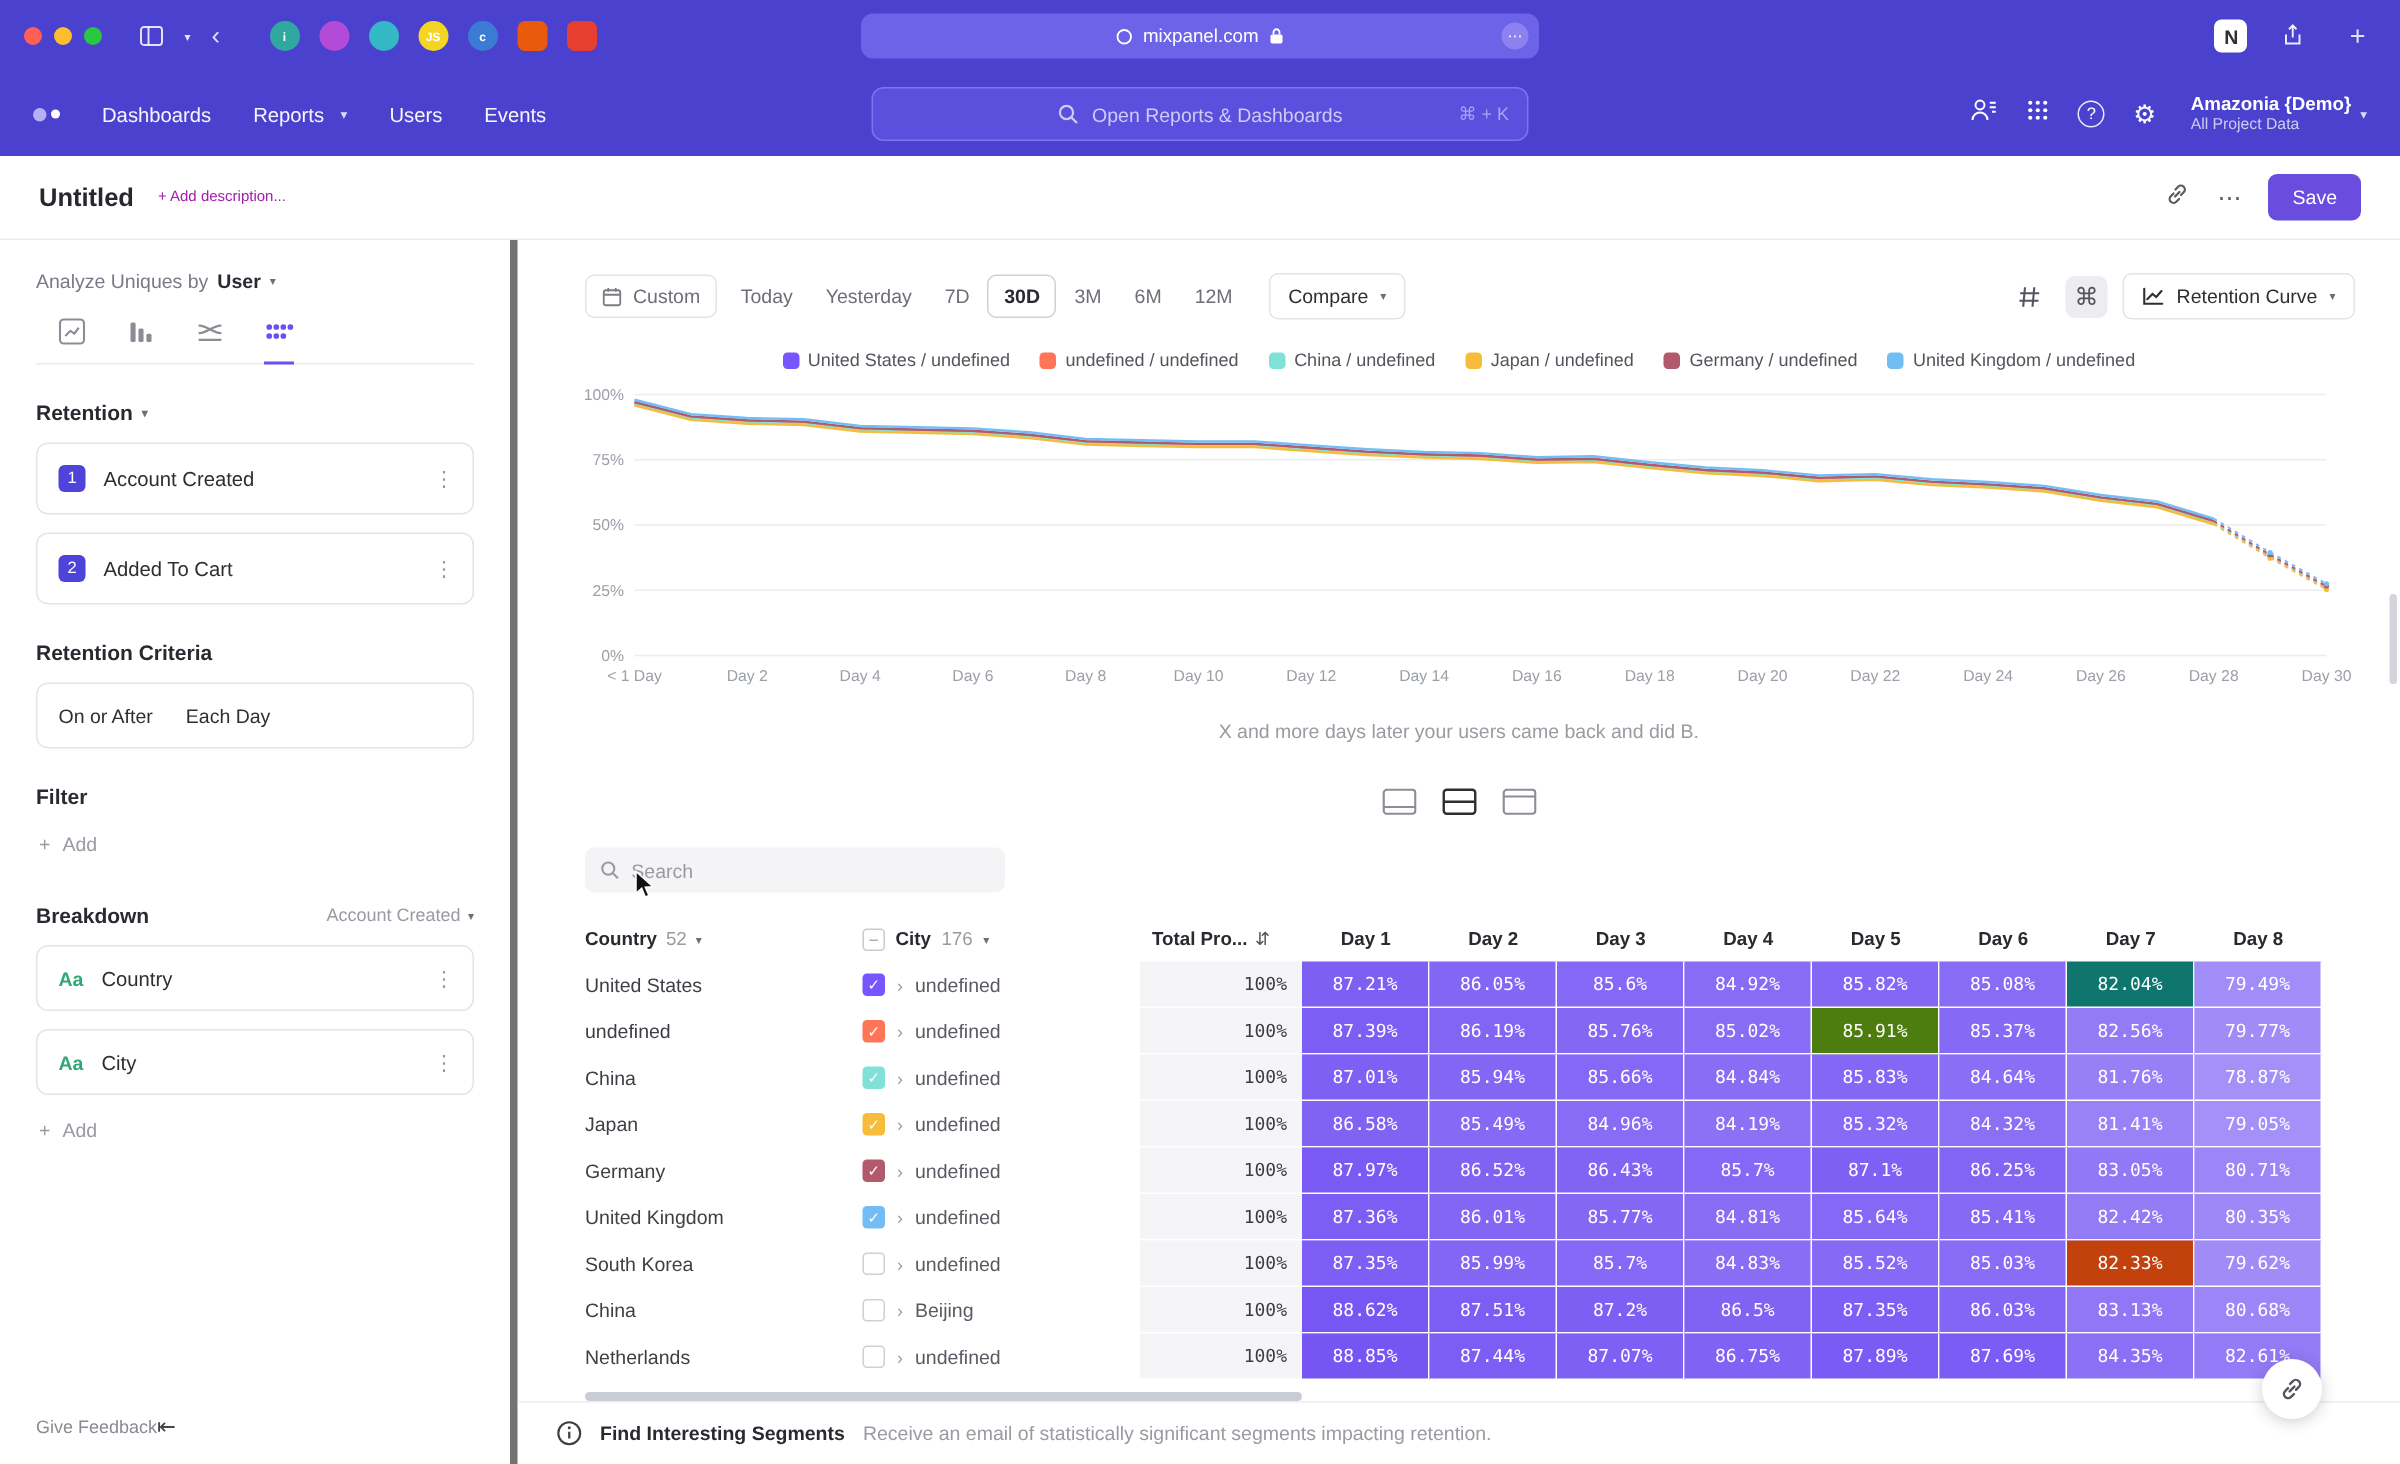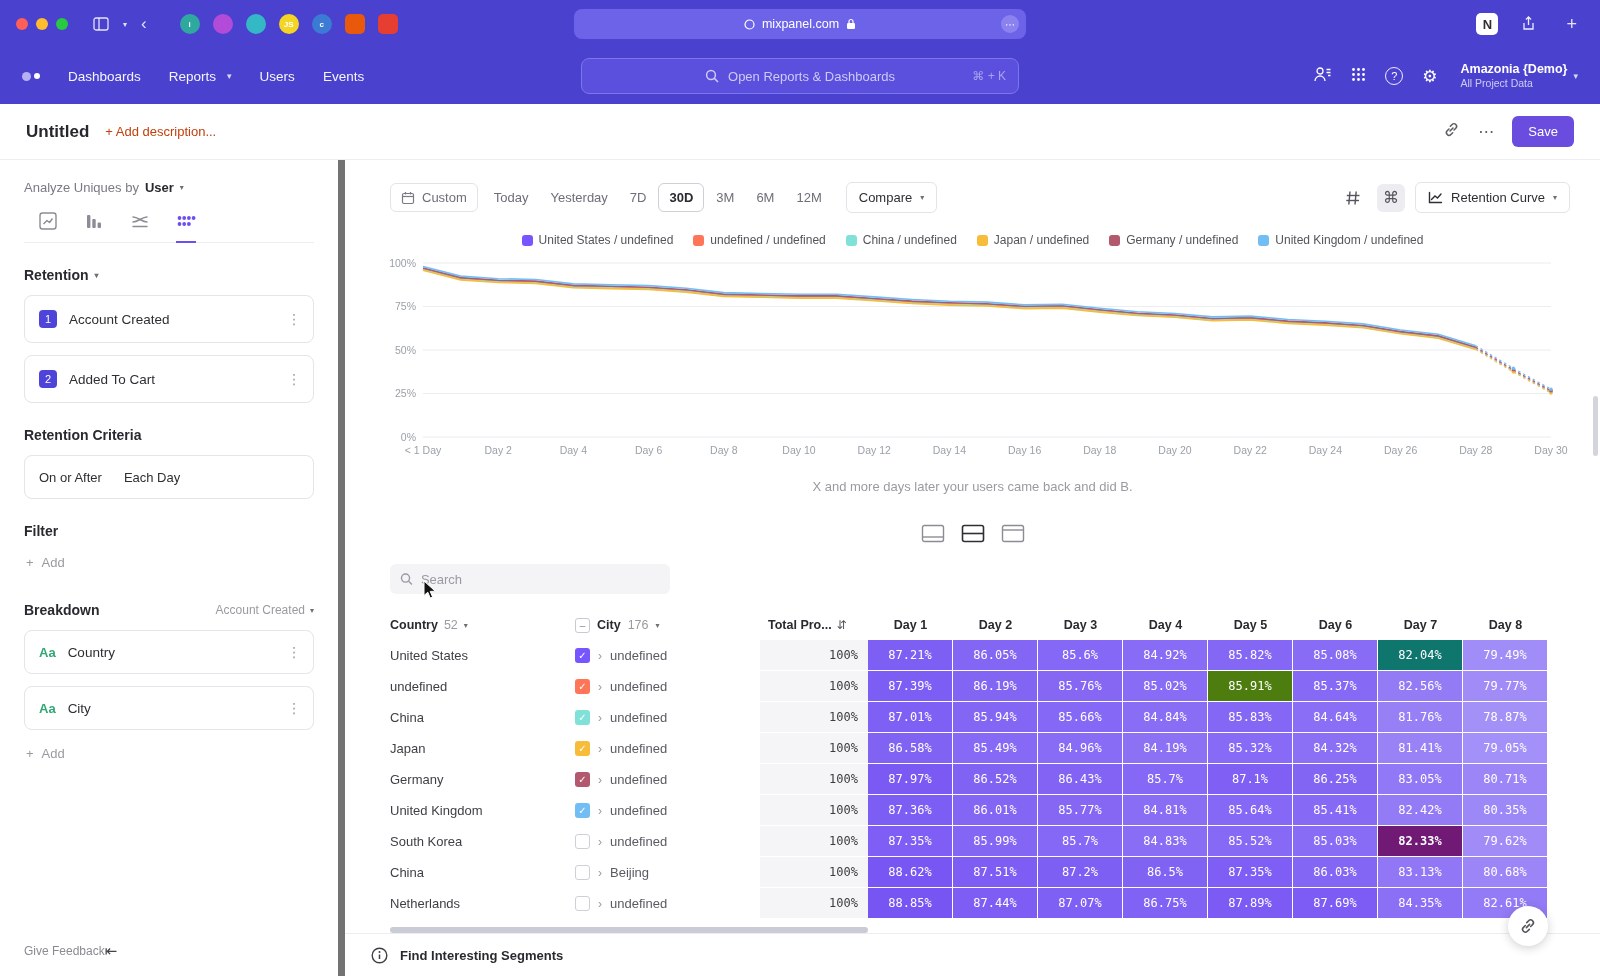--- a/index.html
+++ b/index.html
@@ -44,29 +44,29 @@
     font-size:11px; display:flex; align-items:center; justify-content:center; }
   .proj { display:flex; flex-direction:column; align-items:flex-start; line-height:1.25; margin-left:4px; }
   .proj-name { font-size:12.5px; font-weight:bold; }
   .proj-sub { font-size:10.5px; color:rgba(255,255,255,.72); }
   .chev-w { color:rgba(255,255,255,.8); font-size:9px; margin-left:6px; }
 
   
   .title-row { height:56px; border-bottom:1px solid #ededf2; display:flex; align-items:center;
     padding:0 26px; gap:16px; }
   .page-title { font-size:17px; font-weight:600; color:#28272e; }
-  .desc { font-size:13px; color:#c2410c; }
+  .desc { font-size:10px; color:#a21caf; }
   .title-right { margin-left:auto; display:flex; align-items:center; gap:18px; }
   .icon-gray { color:#5b5b64; font-size:16px; }
   .save-btn { background:#6a4cdf; color:#fff; border:none; border-radius:6px; padding:8px 16px;
     font-size:13px; font-family:inherit; cursor:pointer; }
 
   
   .content { display:flex; height:816px; }
-  .sidebar { width:345px; border-right:7px solid #737373; padding:20px 24px; position:relative; flex:none; }
+  .sidebar { width:345px; border-right:5px solid #737373; padding:20px 24px; position:relative; flex:none; }
   .main { flex:1; display:flex; flex-direction:column; position:relative; overflow:hidden; }
 
   
   .an-row { display:flex; gap:6px; font-size:13px; align-items:center; }
   .an-label { color:#7a7a85; }
   .an-value { color:#2a2930; font-weight:600; }
   .chev-s { font-size:8px; color:#6e6e78; }
   .tabs { display:flex; gap:26px; padding:16px 4px 0 14px; border-bottom:1px solid #ececf2; }
   .tab-ic { padding-bottom:10px; color:#8c8c96; display:flex; }
   .tab-ic.active { color:#6c4fef; border-bottom:2px solid #6c4fef; margin-bottom:-1px; }
@@ -677,21 +677,21 @@
                 <span class="row-chev">›</span>
                 <span>undefined</span>
               </div>
               <div class="td-total">100%</div>
               <div class="td-day" style="background: rgb(126, 94, 244);">87.35%</div>
               <div class="td-day" style="background: rgb(132, 102, 244);">85.99%</div>
               <div class="td-day" style="background: rgb(133, 104, 245);">85.7%</div>
               <div class="td-day" style="background: rgb(137, 109, 245);">84.83%</div>
               <div class="td-day" style="background: rgb(134, 105, 245);">85.52%</div>
               <div class="td-day" style="background: rgb(136, 108, 245);">85.03%</div>
-              <div class="td-day" style="background: #701a75; font-weight: bold;">82.33%</div>
+              <div class="td-day" style="background: #c2410c;">82.33%</div>
               <div class="td-day" style="background: rgb(161, 140, 247);">79.62%</div>
             </div>
             <div class="trow">
               <div class="td-country">China</div>
               <div class="td-city">
                 <span class="cbx empty"></span>
                 <span class="row-chev">›</span>
                 <span>Beijing</span>
               </div>
               <div class="td-total">100%</div>
@@ -726,20 +726,21 @@
       </div>
     </div>
 
     <div class="main-footer">
       <svg width="17" height="17" viewBox="0 0 17 17">
           <circle cx="8.5" cy="8.5" r="7.3" fill="none" stroke="#3f3e45" stroke-width="1.4"></circle>
           <line x1="8.5" y1="7.5" x2="8.5" y2="12" stroke="#3f3e45" stroke-width="1.5"></line>
           <circle cx="8.5" cy="4.9" r="1" fill="#3f3e45"></circle>
         </svg>
       <span class="foot-title">Find Interesting Segments</span>
+      <span class="foot-sub">Receive an email of statistically significant segments impacting retention.</span>
     </div>
   </section>
 </div>
 
 <button class="fab-link">
   <svg width="18" height="18" viewBox="0 0 17 17" fill="none" stroke="#55545c" stroke-width="1.5" stroke-linecap="round">
       <path d="M7 10 L10 7"></path>
       <path d="M6 8 L4.2 9.8 a2.6 2.6 0 0 0 3.7 3.7 L9.7 11.7"></path>
       <path d="M11 9 L12.8 7.2 a2.6 2.6 0 0 0 -3.7 -3.7 L7.3 5.3"></path>
     </svg>

